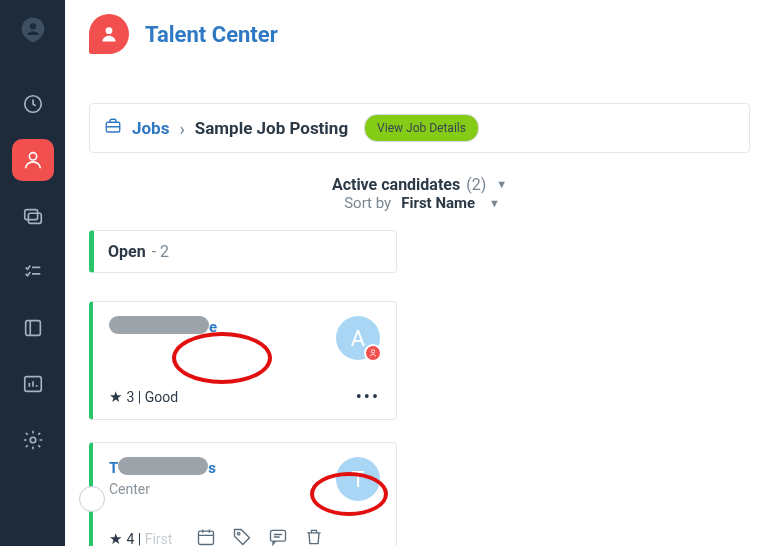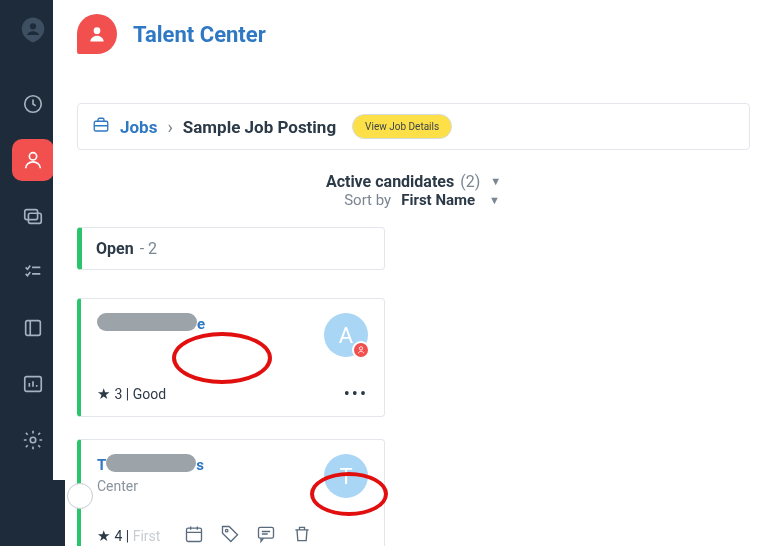--- a/index.html
+++ b/index.html
@@ -6,33 +6,33 @@
   body { background: #fff; width: 774px; height: 546px; overflow: hidden; position: relative; }
   
   .sidebar { position: absolute; left: 0; top: 0; width: 65px; height: 546px; background: #1d2b3a; display: flex; flex-direction: column; align-items: center; padding-top: 12px; }
   .logo-icon { width: 36px; height: 36px; margin-bottom: 35px; display: flex; align-items: center; justify-content: center; }
   .logo-icon svg { fill: #5a6b7c; }
   .nav-item { width: 42px; height: 42px; border-radius: 10px; display: flex; align-items: center; justify-content: center; margin-bottom: 14px; cursor: pointer; }
   .nav-item.active { background: #f1504f; }
   .nav-item svg { stroke: #a5b2bf; fill: none; stroke-width: 1.8; }
   .nav-item.active svg { stroke: #fff; }
   
-  .main { position: absolute; left: 53px; top: 0; right: 0; height: 480px; background: #fff; }
+  .main { position: absolute; left: 65px; top: 0; right: 0; height: 480px; background: #fff; }
   .header { display: flex; align-items: center; padding: 14px 24px 18px; gap: 16px; }
   .header-icon { width: 40px; height: 40px; background: #f1504f; border-radius: 50% 50% 50% 5%; display: flex; align-items: center; justify-content: center; }
   .header-icon svg { fill: #fff; }
   .header-title { font-size: 22px; font-weight: 700; color: #2f78c4; }
   
   .content { padding: 16px 24px; margin-top: 15px; }
   .breadcrumb-bar { border: 1px solid #e3e7eb; border-radius: 4px; padding: 10px 14px; display: flex; align-items: center; gap: 10px; margin-bottom: 22px; }
   .bc-icon svg { fill: none; stroke: #2f78c4; stroke-width: 1.8; }
   .bc-link { color: #2f78c4; font-weight: 700; font-size: 17px; cursor: pointer; }
   .bc-sep { color: #7a8691; font-size: 18px; }
   .bc-current { font-weight: 700; color: #2c3a47; font-size: 17px; }
-  .bc-btn { margin-left: 6px; border: 1px solid #d6dbdf; background: #fde047; padding: 6px 12px; font-size: 10px; color: #3a454f; border-radius: 13px; cursor: pointer; }
+  .bc-btn { margin-left: 6px; border: 1px solid #d6dbdf; background: #84cc16; padding: 6px 12px; font-size: 12px; color: #3a454f; border-radius: 13px; cursor: pointer; }
   
   .controls { display: flex; align-items: center; margin-bottom: 18px; flex-direction: column; }
   .ctrl-left { display: flex; align-items: center; gap: 6px; font-size: 16px; }
   .ctrl-title { font-weight: 700; color: #2c3a47; }
   .ctrl-count { color: #7a8691; }
   .caret { color: #7a8691; font-size: 11px; margin-left: 4px; }
   .ctrl-right { margin-left: auto; margin-right: 250px; display: flex; align-items: center; gap: 10px; font-size: 15px; }
   .sort-label { color: #7a8691; }
   .sort-val { font-weight: 700; color: #2c3a47; }
   

